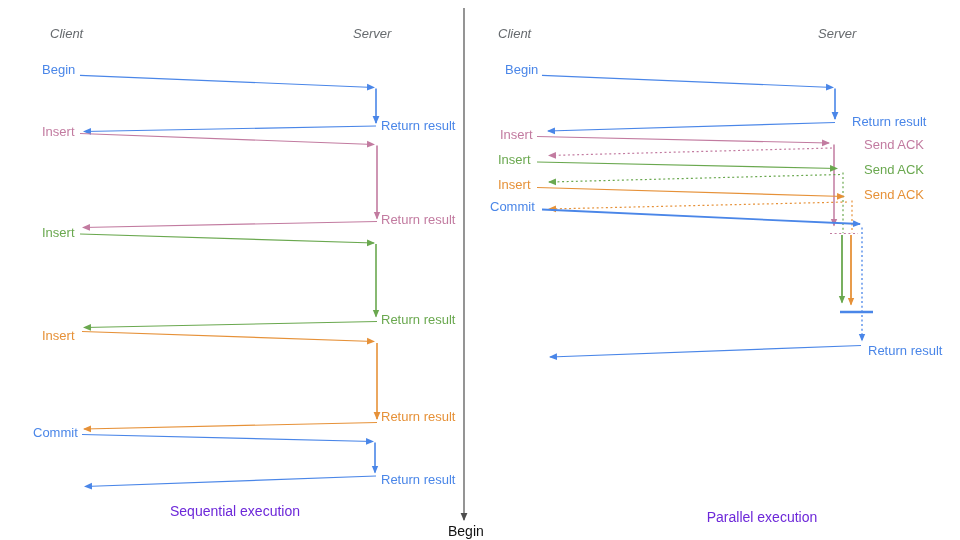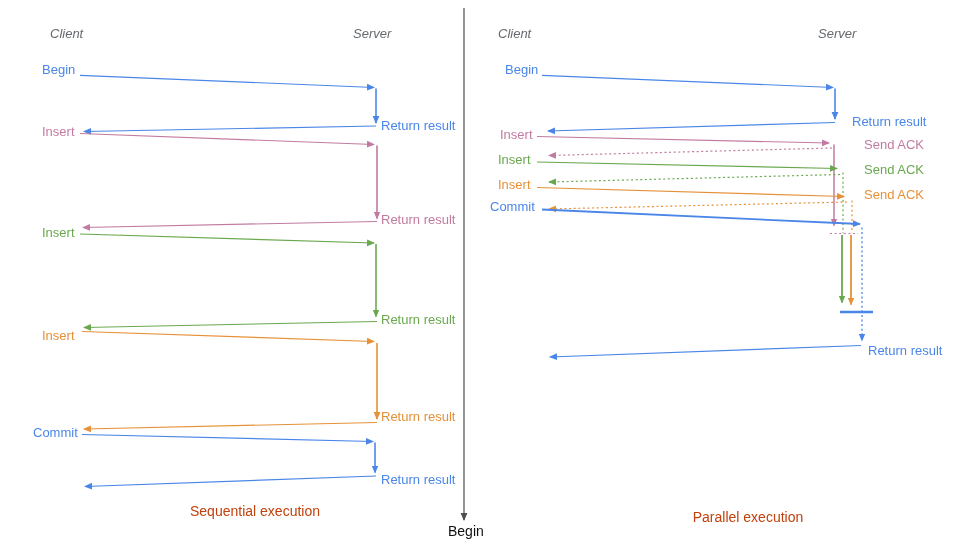--- a/index.html
+++ b/index.html
@@ -1,20 +1,20 @@
 <!DOCTYPE html>
 <html><head>
 <meta charset="utf-8">
 <style>
   html,body{margin:0;padding:0;background:#ffffff;width:960px;height:540px;overflow:hidden;}
   #stage{position:relative;width:960px;height:540px;font-family:"Liberation Sans",sans-serif;}
   #wires{position:absolute;left:0;top:0;}
   .lbl{position:absolute;font-size:13px;line-height:12px;white-space:nowrap;}
   .hdr{position:absolute;font-size:13px;line-height:14px;font-style:italic;color:#666a6e;white-space:nowrap;}
-  .caption{position:absolute;font-size:14px;line-height:16px;color:#c2410c;transform:translateX(-50%);white-space:nowrap;margin-left:20px;}
+  .caption{position:absolute;font-size:14px;line-height:16px;color:#6d28d9;transform:translateX(-50%);white-space:nowrap;}
   .timelbl{position:absolute;font-size:14px;line-height:15px;color:#111;white-space:nowrap;}
   .c-blue{color:#4a86e8;}
   .c-pink{color:#c27ba0;}
   .c-green{color:#6aa84f;}
   .c-orange{color:#e69138;}
 </style>
 </head>
 <body>
 
 <div id="stage">
@@ -124,15 +124,15 @@
   <span class="lbl c-green" style="left:498px;top:154px">Insert</span>
   <span class="lbl c-orange" style="left:498px;top:179px">Insert</span>
   <span class="lbl c-blue" style="left:490px;top:201px">Commit</span>
 
   <span class="lbl c-blue" style="left:852px;top:116px">Return result</span>
   <span class="lbl c-pink" style="left:864px;top:139px">Send ACK</span>
   <span class="lbl c-green" style="left:864px;top:164px">Send ACK</span>
   <span class="lbl c-orange" style="left:864px;top:189px">Send ACK</span>
   <span class="lbl c-blue" style="left:868px;top:345px">Return result</span>
 
-  <span class="caption" style="left:728px;top:509px">Parallel execution</span>
+  <span class="caption" style="left:762px;top:509px">Parallel execution</span>
 
 </div>
 
 </body></html>

